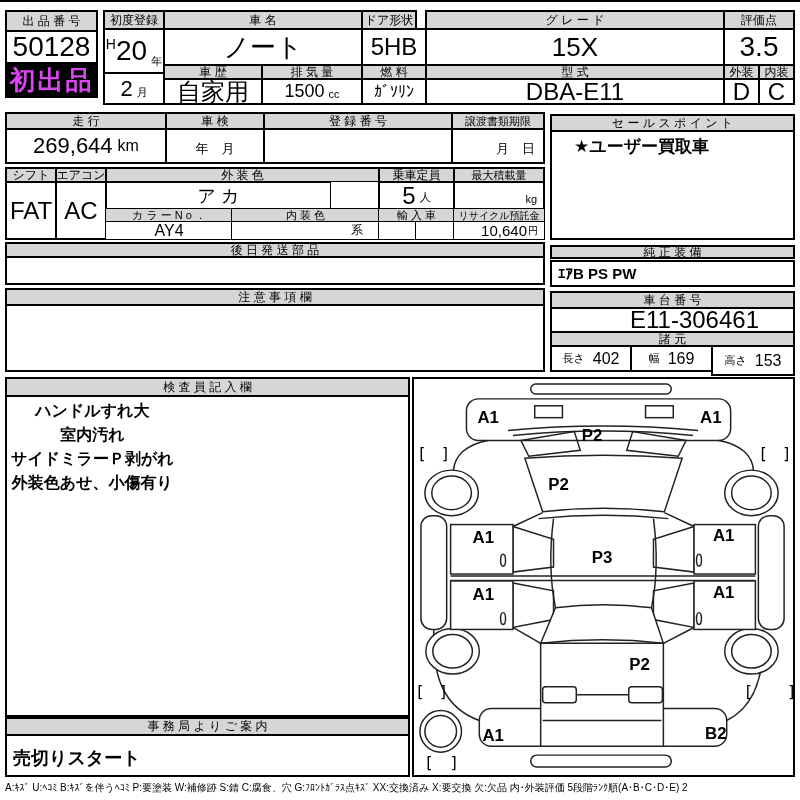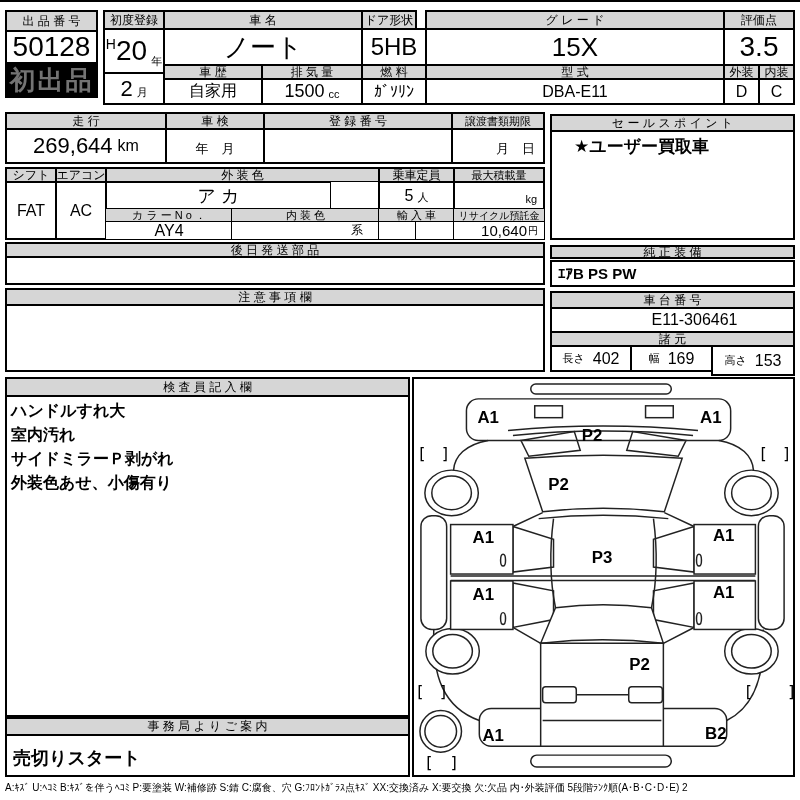--- a/index.html
+++ b/index.html
@@ -6,24 +6,24 @@
   #sheet{
     position:relative;width:800px;height:800px;background:#ffffff;
     font-family:"Liberation Sans","DejaVu Sans",sans-serif;color:#000;
     border-top:2px solid #000;overflow:hidden;
   }
   .cell{position:absolute;box-sizing:border-box;border:2px solid #000;background:#fff;
         display:flex;align-items:center;justify-content:center;overflow:hidden;white-space:nowrap;}
   .hdr{background:#d6d6d6;font-size:12px;}
   .hdr-sm{background:#d6d6d6;font-size:11px;}
   .thin{border-width:1px;}
-  .badge{background:#000;color:#737373;font-size:26px;font-weight:bold;letter-spacing:2px;}
+  .badge{background:#000;color:#d946ef;font-size:26px;font-weight:bold;letter-spacing:2px;}
   .big{font-size:28px;}
   .med{font-size:22px;}
-  .val20{font-size:16px;}
+  .val20{font-size:24px;}
   .val18{font-size:18px;}
   .val16{font-size:16px;}
   .val13{font-size:13px;}
   .left{justify-content:flex-start;padding-left:6px;}
   .right{justify-content:flex-end;padding-right:6px;}
   .topleft{align-items:flex-start;justify-content:flex-start;padding:3px 22px;}
   .unit{font-size:11px;margin-left:4px;align-self:flex-end;padding-bottom:3px;}
   .bodytext{font-size:16px;font-weight:bold;line-height:24px;}
   .legend{position:absolute;left:5px;top:779px;width:792px;font-size:10px;white-space:nowrap;}
   svg .ln{fill:none;stroke:#222;stroke-width:1.5;}
@@ -149,21 +149,21 @@
     <span style="font-size:11px;margin-right:8px;">幅</span>
       <span class="val16">169</span>
   </div>
   <div class="cell" style="left:711px;top:343px;width:84px;height:31px;">
     <span style="font-size:11px;margin-right:8px;">高さ</span>
       <span class="val16">153</span>
   </div>
 
   <div class="cell hdr" style="left:5px;top:375px;width:405px;height:20px;">検 査 員 記 入 欄</div>
   <div class="cell" style="left:5px;top:393px;width:405px;height:322px;align-items:flex-start;justify-content:flex-start;">
-    <div style="padding:2px 4px;text-align:left;">
+    <div style="padding:2px 4px;text-align:center;">
       <div class="bodytext">ハンドルすれ大</div>
       <div class="bodytext">室内汚れ</div>
       <div class="bodytext">サイドミラーＰ剥がれ</div>
       <div class="bodytext">外装色あせ、小傷有り</div>
     </div>
   </div>
 
   <div class="cell hdr" style="left:5px;top:715px;width:405px;height:19px;">事 務 局 よ り ご 案 内</div>
   <div class="cell left" style="left:5px;top:732px;width:405px;height:43px;font-size:18px;font-weight:bold;align-items:flex-start;padding-top:10px;">売切りスタート</div>
 

